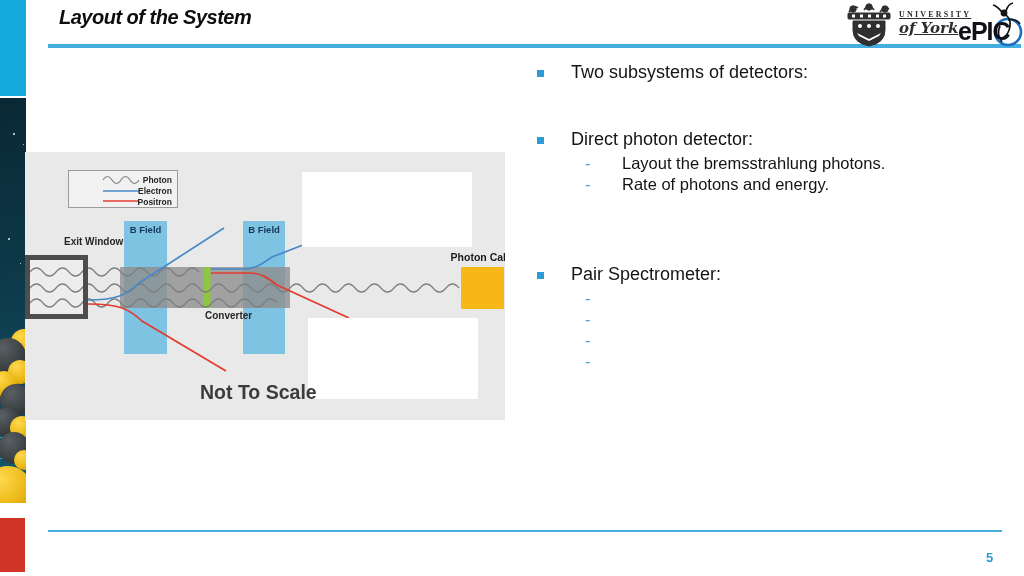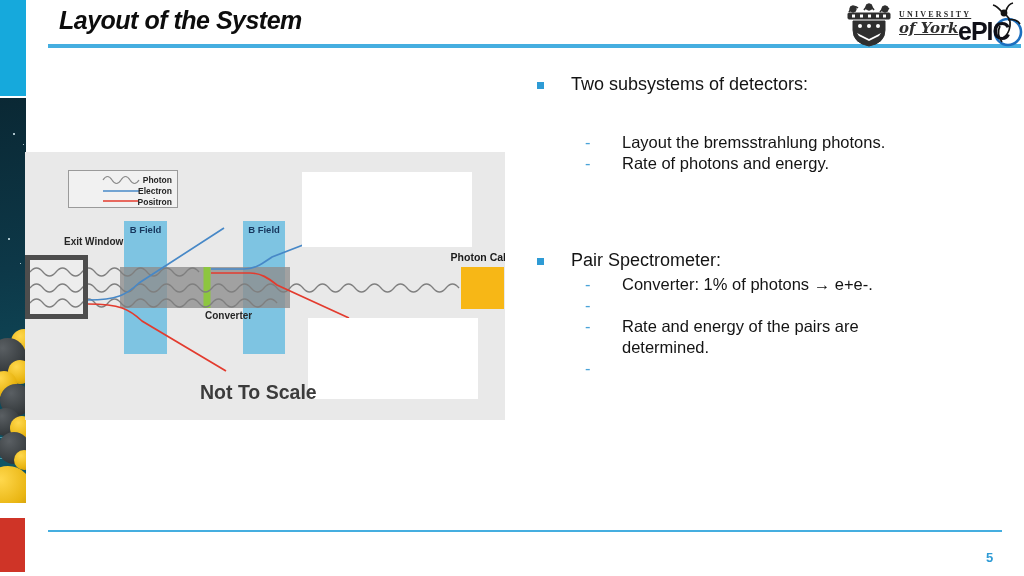--- a/index.html
+++ b/index.html
@@ -11,41 +11,41 @@
   .sb-img{position:absolute;left:0;top:98px;width:26px;height:405px;overflow:hidden;
           background:linear-gradient(172deg,#0a2834 0%,#0d3848 42%,#0f4a5a 75%,#115e6e 100%);}
   .star{position:absolute;background:#dff3f8;border-radius:50%;}
   .streak{position:absolute;left:0;height:1px;background:rgba(130,220,240,.5);}
   .sphere{position:absolute;border-radius:50%;}
   .sphere.y{background:radial-gradient(circle at 35% 28%,#ffd84d,#e9b512 60%,#b8890a);}
   .sphere.d{background:radial-gradient(circle at 35% 28%,#5a5f63,#3a3f42 60%,#232628);}
   .sb-red{position:absolute;left:0;top:518px;width:25px;height:54px;}
 
   
-  .title{position:absolute;left:59px;top:6px;font-size:25px;font-weight:700;font-style:italic;
+  .title{position:absolute;left:59px;top:6px;font-size:20px;font-weight:700;font-style:italic;
          color:#0d0d0d;letter-spacing:-.5px;white-space:nowrap;}
   .title-rule{position:absolute;left:48px;top:44px;width:973px;height:4px;}
   .footer-rule{position:absolute;left:48px;top:530px;width:954px;height:2px;}
   .page-num{position:absolute;left:986px;top:550px;font-size:13px;font-weight:600;}
 
   
   .york{position:absolute;left:843px;top:2px;display:flex;align-items:flex-start;}
   .york-text{margin-left:4px;margin-top:8px;color:#2e2e2e;text-decoration:underline;}
   .york-l1{font-family:"Liberation Serif",serif;font-size:8px;letter-spacing:2.2px;font-weight:700;}
   .york-l2{font-family:"DejaVu Serif",serif;font-style:italic;font-size:15px;font-weight:700;
            margin-top:0px;letter-spacing:0px;}
   .epic{position:absolute;left:956px;top:2px;}
 
   
   .diagram{position:absolute;left:25px;top:152px;}
 
   
   .bullets{position:absolute;left:530px;top:0;width:440px;color:#141414;}
   .bullet-block{position:absolute;left:0;width:440px;}
-  .b1{top:62px;margin-top:12px;} .b2{top:129px;} .b3{top:250px;}
+  .b1{top:62px;} .b2{top:129px;} .b3{top:264px;}
   .bullet-row{position:relative;}
   .sq{position:absolute;left:7px;top:8px;width:7px;height:7px;}
   .blabel{margin-left:41px;font-size:18px;line-height:21px;}
   .sublist{margin-top:3px;}
   .sub{display:flex;font-size:16.5px;line-height:21px;}
   .dash{margin-left:55px;width:37px;flex:none;}
   .subtext{width:322px;color:#141414;}
 </style>
 </head>
 <body>
@@ -182,48 +182,50 @@
   <div class="bullets">
 
     <div class="bullet-block b1">
       <div class="bullet-row">
         <div class="sq" style="background:#2e9bd5;"></div>
         <div class="blabel">Two subsystems of detectors:</div>
       </div>
     </div>
 
     <div class="bullet-block b2">
+      <div class="bullet-row">
+        <div class="sq" style="background:#2e9bd5;"></div>
+        <div class="blabel">Direct photon detector:</div>
+      </div>
       <div class="sublist">
         <div class="sub">
           <span class="dash" style="color:#4aa3d8;">-</span>
           <span class="subtext">Layout the bremsstrahlung photons.</span>
         </div>
         <div class="sub">
           <span class="dash" style="color:#4aa3d8;">-</span>
           <span class="subtext">Rate of photons and energy.</span>
         </div>
       </div>
     </div>
 
     <div class="bullet-block b3">
       <div class="bullet-row">
         <div class="sq" style="background:#2e9bd5;"></div>
         <div class="blabel">Pair Spectrometer:</div>
       </div>
       <div class="sublist">
         <div class="sub">
           <span class="dash" style="color:#4aa3d8;">-</span>
-          <span class="subtext">Converter: 1% of photons → e+e-.</span>
-        </div>
-        <div class="sub">
-          <span class="dash" style="color:#4aa3d8;">-</span>
-        </div>
-        <div class="sub">
-          <span class="dash" style="color:#4aa3d8;">-</span>
-          <span class="subtext">Rate and energy of the pairs are determined.</span>
+        </div>
+        <div class="sub">
+          <span class="dash" style="color:#4aa3d8;">-</span>
+        </div>
+        <div class="sub">
+          <span class="dash" style="color:#4aa3d8;">-</span>
         </div>
         <div class="sub">
           <span class="dash" style="color:#4aa3d8;">-</span>
         </div>
       </div>
     </div>
 
   </div>
 
   <div class="footer-rule" style="background:#45aee0;"></div>

